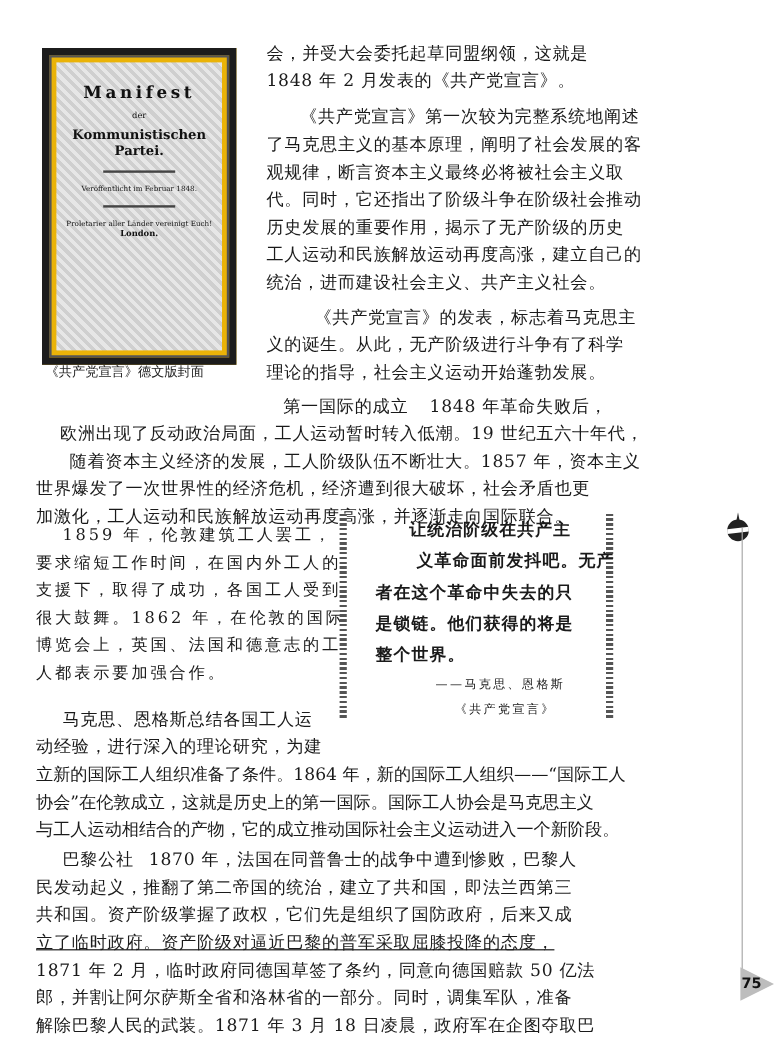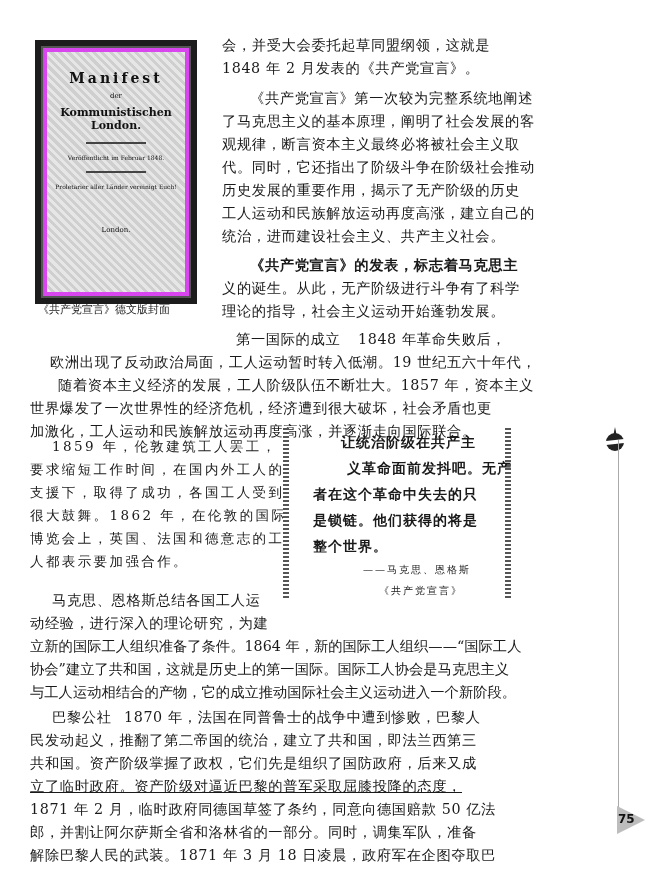--- a/index.html
+++ b/index.html
@@ -3,34 +3,34 @@
 <meta charset="utf-8">
 <style>
   html, body { margin:0; padding:0; }
   body {
     width:650px; height:883px; background:#ffffff; position:relative; overflow:hidden;
     font-family: "DejaVu Serif", "Liberation Serif", serif; color:#1a1a1a;
   }
   .page { position:absolute; inset:0; }
   .figure {
     position:absolute; left:35px; top:40px; width:150px; height:252px;
-    background:#d946ef; border:6px solid #1c1c1c;
+    background:#eab308; border:6px solid #1c1c1c;
     box-shadow: 0 0 0 2px #555 inset;
   }
   .figure-inner {
     position:absolute; left:6px; top:6px; right:6px; bottom:6px;
     background: repeating-linear-gradient(45deg,#e6e6e6 0 3px,#cfcfcf 3px 6px);
     font-family:"DejaVu Serif", serif; text-align:center; color:#111;
   }
   .fig-title1 { margin-top:18px; font-size:14px; font-weight:bold; letter-spacing:3px; }
   .fig-der { font-size:7px; margin-top:6px; }
   .fig-title2 { font-size:11px; font-weight:bold; margin-top:6px; letter-spacing:0; }
   .fig-line { height:2px; width:60px; background:#444; margin:10px auto; }
   .fig-small { font-size:6px; margin-top:4px; }
-  .fig-london { font-size:7px; font-weight:normal; margin-top:36px; }
+  .fig-london { font-size:7px; font-weight:bold; }
   .caption {
     position:absolute; left:38px; top:302px; font-size:11px; color:#222;
   }
   .line { position:absolute; font-size:14.3px; line-height:20px; white-space:nowrap; letter-spacing:0.6px; }
   .bold { font-weight:normal; }
   .kaiti { font-family:"DejaVu Serif", serif; font-size:13.5px; letter-spacing:2.4px; }
   .quote-box {
     position:absolute; left:283px; top:428px; width:228px; height:172px;
   }
   .quote-border {
@@ -49,40 +49,40 @@
 </style>
 </head>
 <body>
 
 <div class="page">
 
   <div class="figure">
     <div class="figure-inner">
       <div class="fig-title1">Manifest</div>
       <div class="fig-der">der</div>
-      <div class="fig-title2">Kommunistischen London.</div>
+      <div class="fig-title2">Kommunistischen Partei.</div>
       <div class="fig-line"></div>
       <div class="fig-small">Veröffentlicht im Februar 1848.</div>
       <div class="fig-line"></div>
       <div class="fig-small">Proletarier aller Länder vereinigt Euch!</div>
       <div class="fig-london">London.</div>
     </div>
   </div>
   <div class="caption">《共产党宣言》德文版封面</div>
 
   <div class="line" style="left:222px;top:35px;">会，并受大会委托起草同盟纲领，这就是</div>
   <div class="line" style="left:222px;top:58px;">1848 年 2 月发表的《共产党宣言》。</div>
   <div class="line" style="left:250px;top:88px;">《共产党宣言》第一次较为完整系统地阐述</div>
   <div class="line" style="left:222px;top:111px;">了马克思主义的基本原理，阐明了社会发展的客</div>
   <div class="line" style="left:222px;top:134px;">观规律，断言资本主义最终必将被社会主义取</div>
   <div class="line" style="left:222px;top:157px;">代。同时，它还指出了阶级斗争在阶级社会推动</div>
   <div class="line" style="left:222px;top:180px;">历史发展的重要作用，揭示了无产阶级的历史</div>
   <div class="line" style="left:222px;top:203px;">工人运动和民族解放运动再度高涨，建立自己的</div>
   <div class="line" style="left:222px;top:226px;">统治，进而建设社会主义、共产主义社会。</div>
-  <div class="line" style="left:250px;top:255px;font-weight:bold;">《共产党宣言》的发表，标志着马克思主</div>
+  <div class="line" style="left:262px;top:255px;">《共产党宣言》的发表，标志着马克思主</div>
   <div class="line" style="left:222px;top:278px;">义的诞生。从此，无产阶级进行斗争有了科学</div>
   <div class="line" style="left:222px;top:301px;">理论的指导，社会主义运动开始蓬勃发展。</div>
 
   <div class="line bold" style="left:236px;top:329px;">第一国际的成立</div>
   <div class="line" style="left:358px;top:329px;">1848 年革命失败后，</div>
   <div class="line" style="left:30px;top:352px;padding-left:20px;">欧洲出现了反动政治局面，工人运动暂时转入低潮。19 世纪五六十年代，</div>
   <div class="line" style="left:30px;top:375px;padding-left:28px;">随着资本主义经济的发展，工人阶级队伍不断壮大。1857 年，资本主义</div>
   <div class="line" style="left:30px;top:398px;">世界爆发了一次世界性的经济危机，经济遭到很大破坏，社会矛盾也更</div>
   <div class="line" style="left:30px;top:421px;">加激化，工人运动和民族解放运动再度高涨，并逐渐走向国际联合。</div>
 
@@ -101,21 +101,21 @@
     <div class="quote-line" style="left:30px;top:54px;">者在这个革命中失去的只</div>
     <div class="quote-line" style="left:30px;top:80px;">是锁链。他们获得的将是</div>
     <div class="quote-line" style="left:30px;top:106px;">整个世界。</div>
     <div class="quote-attr" style="left:80px;top:135px;">——马克思、恩格斯</div>
     <div class="quote-attr" style="left:96px;top:156px;">《共产党宣言》</div>
   </div>
 
   <div class="line" style="left:52px;top:590px;">马克思、恩格斯总结各国工人运</div>
   <div class="line" style="left:30px;top:613px;">动经验，进行深入的理论研究，为建</div>
   <div class="line" style="left:30px;top:636px;letter-spacing:0;">立新的国际工人组织准备了条件。1864 年，新的国际工人组织——“国际工人</div>
-  <div class="line" style="left:30px;top:659px;letter-spacing:0;">协会”建立了共和国，这就是历史上的第一国际。国际工人协会是马克思主义</div>
+  <div class="line" style="left:30px;top:659px;letter-spacing:0;">协会”在伦敦成立，这就是历史上的第一国际。国际工人协会是马克思主义</div>
   <div class="line" style="left:30px;top:682px;letter-spacing:0;">与工人运动相结合的产物，它的成立推动国际社会主义运动进入一个新阶段。</div>
 
   <div class="line bold" style="left:52px;top:707px;">巴黎公社</div>
   <div class="line" style="left:124px;top:707px;">1870 年，法国在同普鲁士的战争中遭到惨败，巴黎人</div>
   <div class="line" style="left:30px;top:730px;">民发动起义，推翻了第二帝国的统治，建立了共和国，即法兰西第三</div>
   <div class="line" style="left:30px;top:753px;">共和国。资产阶级掌握了政权，它们先是组织了国防政府，后来又成</div>
   <div class="line" style="left:30px;top:776px;text-decoration:underline;">立了临时政府。资产阶级对逼近巴黎的普军采取屈膝投降的态度，</div>
   <div class="line" style="left:30px;top:799px;">1871 年 2 月，临时政府同德国草签了条约，同意向德国赔款 50 亿法</div>
   <div class="line" style="left:30px;top:822px;">郎，并割让阿尔萨斯全省和洛林省的一部分。同时，调集军队，准备</div>
   <div class="line" style="left:30px;top:845px;">解除巴黎人民的武装。1871 年 3 月 18 日凌晨，政府军在企图夺取巴</div>

